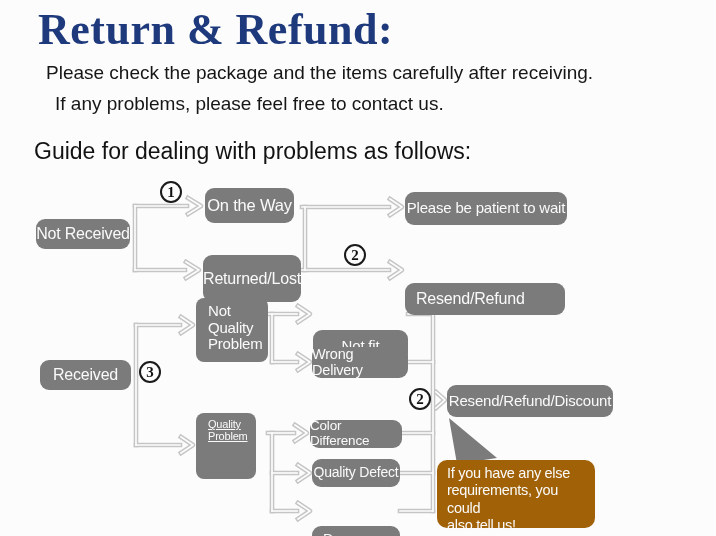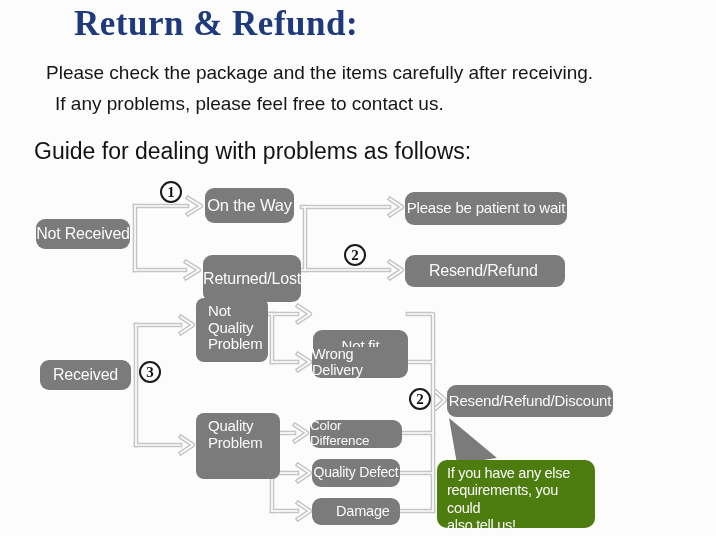--- a/index.html
+++ b/index.html
@@ -5,56 +5,56 @@
   html,body { margin:0; padding:0; }
   body { font-family:"Liberation Sans", sans-serif; background:#ffffff; }
   #stage {
     position:relative; width:716px; height:536px; overflow:hidden;
     background:#fcfcfc;
   }
   
   .page-title {
     position:absolute; left:38px; top:4px;
     font-family:"Liberation Serif", serif; font-weight:bold;
-    font-size:35px; color:#1e3a7c; letter-spacing:0.5px;margin-left:36px;
+    font-size:44px; color:#1e3a7c; letter-spacing:0.5px;
   }
   .intro-line { position:absolute; color:#161616; font-size:19px; }
   .intro-1 { left:46px; top:62px; }
   .intro-2 { left:55px; top:93px; }
   .guide-heading { position:absolute; left:34px; top:138px; font-size:23px; color:#121212; }
 
   
   .node {
     position:absolute; background:#7b7b7b; color:#fafafa;
     border-radius:9px; display:flex; align-items:center; justify-content:center;
     font-size:15.5px; line-height:1.1; box-sizing:border-box; text-align:left;
     letter-spacing:-0.2px;
   }
-  .node.align-left { justify-content:flex-start; padding-left:24px; }
+  .node.align-left { justify-content:flex-start; padding-left:11px;margin-top:28px; }
   .node.multi { display:block; padding:5px 4px 0 12px; border-radius:8px; }
 
   .n-not-received       { left:36px;  top:219px; width:94px;  height:30px; font-size:16px; }
   .n-on-the-way         { left:205px; top:188px; width:89px;  height:35px; font-size:16.5px; }
   .n-returned-lost      { left:203px; top:255px; width:98px;  height:47px; font-size:16px; }
   .n-please-wait        { left:405px; top:192px; width:162px; height:33px; font-size:15px; }
   .n-resend-refund      { left:405px; top:255px; width:160px; height:32px; font-size:16px; }
   .n-received           { left:40px;  top:360px; width:91px;  height:30px; font-size:16px; }
   .n-not-quality        { left:196px; top:298px; width:72px;  height:64px; font-size:15px; }
-  .n-quality-problem    { left:196px; top:413px; width:84px;  height:66px; font-size:15px; padding-top:13px; }
+  .n-quality-problem    { left:196px; top:413px; width:60px;  height:66px; font-size:11px; padding-top:13px;text-decoration:underline; }
   .n-not-fit            { left:313px; top:298px; width:95px;  height:32px; font-size:15px;margin-top:32px; }
   .n-wrong-delivery     { left:312px; top:347px; width:96px;  height:31px; font-size:14.5px; }
   .n-color-difference   { left:310px; top:420px; width:92px;  height:28px; font-size:13.5px; }
   .n-quality-defect     { left:312px; top:459px; width:88px;  height:28px; font-size:14px; }
   .n-damage             { left:312px; top:498px; width:88px;  height:27px; font-size:14.5px; }
   .n-resend-discount    { left:447px; top:385px; width:166px; height:32px; font-size:15px; }
 
   
   .bubble {
     position:absolute; left:437px; top:460px; width:158px; height:68px;
-    background:#4d7c0f; color:#fafafa; border-radius:10px;
+    background:#a16207; color:#fafafa; border-radius:10px;
     font-size:14.5px; line-height:1.2; box-sizing:border-box; padding:5px 4px 0 10px;
     letter-spacing:-0.3px; z-index:3;
   }
   .tail-svg { position:absolute; left:440px; top:414px; z-index:2; }
 
   
   .marker {
     position:absolute; width:22px; height:22px; box-sizing:border-box;
     border:2px solid #1a1a1a; border-radius:50%; background:#fcfcfc;
     display:flex; align-items:center; justify-content:center;

